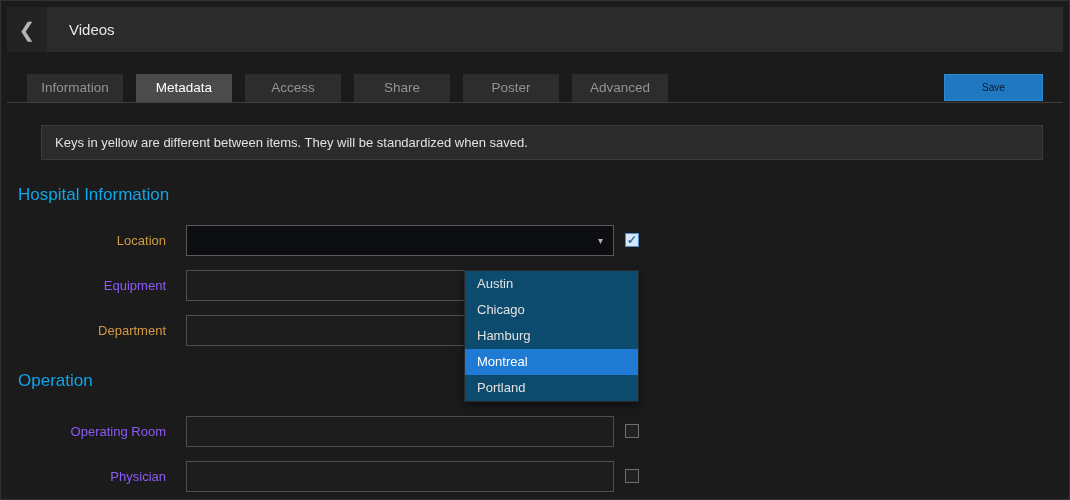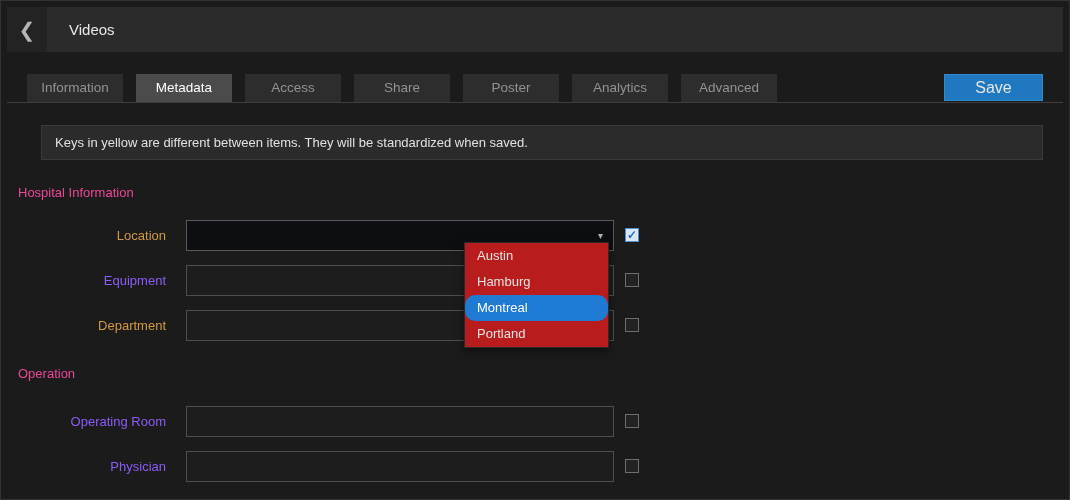--- a/index.html
+++ b/index.html
@@ -61,43 +61,43 @@
     background: #4b4b4b;
     color: #ffffff;
   }
   .save-btn {
     margin-left: auto;
     margin-bottom: 1px;
     width: 99px;
     height: 27px;
     background: #2079c0;
     border: 1px solid #2e8ad1;
-    color: #e5e5e5;
-    font-size: 16px;
+    color: #0f172a;
+    font-size: 10px;
     font-family: "Liberation Sans", sans-serif;
     cursor: pointer;
   }
 
   
   .notice {
     margin: 22px 27px 0 41px;
     height: 35px;
     line-height: 33px;
     background: #2b2b2b;
     border: 1px solid #3a3a3a;
     padding: 0 13px;
     font-size: 13px;
     color: #e2e2e2;
   }
 
   
   .section-title {
     margin: 25px 0 0 18px;
-    font-size: 13px;
-    color: #ec4899;
+    font-size: 17px;
+    color: #0ea5e9;
   }
   .form {
     margin-top: 19px;
     display: flex;
     flex-direction: column;
     gap: 13px;
   }
   .row {
     display: flex;
     align-items: center;
@@ -153,58 +153,56 @@
     background: #d9e6f4;
     border: 1px solid #4f8ecb;
     color: #1e6fc0;
     font-weight: bold;
   }
 
   
   .dropdown {
     position: absolute;
     left: 464px;
-    top: 23px;
-    width: 145px;
-    background: #b91c1c;
+    top: 46px;
+    width: 175px;
+    background: #0c4a6e;
     border: 1px solid #2a2a2a;
     box-shadow: 0 3px 8px rgba(0,0,0,0.5);
     z-index: 10;
   }
   .dropdown .option {
     height: 26px;
     line-height: 26px;
     padding-left: 12px;
     font-size: 13px;
     color: #e2e2e2;
     cursor: pointer;
   }
   .dropdown .option.highlighted {
     background: #1e7ad3;
     color: #fff;
-    border-radius: 10px;
   }
 </style>
 </head>
 <body>
 
 <div class="header">
   <button class="back-btn">
     <span>❮</span>
   </button>
   <div class="page-title">Videos</div>
 </div>
 
 <div class="tabstrip">
   <div class="tab">Information</div>
   <div class="tab active">Metadata</div>
   <div class="tab">Access</div>
   <div class="tab">Share</div>
   <div class="tab">Poster</div>
-  <div class="tab">Analytics</div>
   <div class="tab">Advanced</div>
   <button class="save-btn">Save</button>
 </div>
 
 <div class="notice">Keys in yellow are different between items. They will be standardized when saved.</div>
 
 <div class="section-title">Hospital Information</div>
 
 <div class="form">
 
@@ -215,20 +213,21 @@
         <span></span>
         <span class="caret">▾</span>
       </div>
     </div>
     <div class="checkbox checked">
       <span>✓</span>
     </div>
 
     <div class="dropdown">
       <div class="option">Austin</div>
+      <div class="option">Chicago</div>
       <div class="option">Hamburg</div>
       <div class="option highlighted">Montreal</div>
       <div class="option">Portland</div>
     </div>
   </div>
 
   <div class="row">
     <div class="field-label">Equipment</div>
     <div class="control">
       <input class="text-input" type="text" value="" style="">

